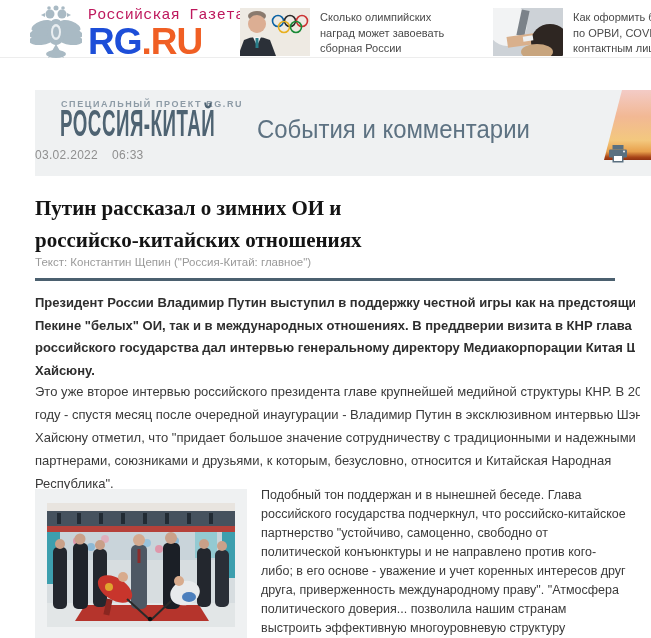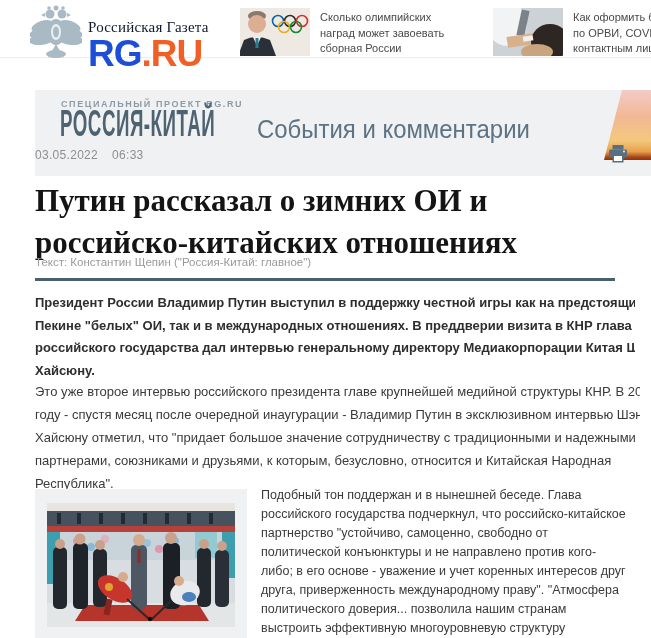--- a/index.html
+++ b/index.html
@@ -6,21 +6,21 @@
   body{width:651px;height:638px;overflow:hidden;background:#fff;}
   .page{position:relative;width:651px;height:638px;background:#fff;overflow:hidden;
         font-family:"Liberation Sans",sans-serif;}
   .abs{position:absolute;}
   .pre{white-space:pre;overflow:hidden;}
 
   
   .header-divider{top:57px;left:0;width:651px;height:1px;background:#ededed;}
   .coat{top:4px;left:30px;width:52px;height:56px;}
   .brand-block{top:7px;left:88px;cursor:pointer;}
-  .paper-name{font-family:Liberation Serif, serif;font-size:15px;color:#0f172a;letter-spacing:.2px;margin-top:12px;}
+  .paper-name{font-family:Liberation Mono, monospace;font-size:15px;color:#be185d;letter-spacing:.2px;}
   .logo-row{font-size:37px;font-weight:900;line-height:34px;letter-spacing:-1px;margin-top:1px;}
   .logo-rg{color:#1d4ed8;margin-top:20px;}
   .logo-dot,.logo-ru{color:#f05f24;}
 
   .teaser{display:flex;align-items:flex-start;cursor:pointer;}
   .teaser-1{top:8px;left:240px;}
   .teaser-2{top:8px;left:493px;}
   .teaser-img{width:70px;height:48px;flex:0 0 auto;display:block;}
   .teaser-text{margin-left:10px;margin-top:2px;font-size:11px;line-height:15.5px;color:#4a4a4a;}
 
@@ -33,22 +33,22 @@
                    transform:scaleX(.92);transform-origin:left top;white-space:nowrap;}
   .banner-slant{top:0;right:0;width:50px;height:70px;
      background:linear-gradient(180deg,#f3cbc6 0%,#f2b894 38%,#f3c87e 72%,#e8a04c 88%,#a84418 96%,#8f3110 100%);
      clip-path:polygon(42% 0,100% 0,100% 100%,6% 100%);}
 
   
   .date-row{top:148px;left:35px;font-size:12px;color:#8f8f8f;letter-spacing:.3px;}
   .date-row .time{margin-left:14px;}
   .print-btn{top:145px;right:23px;width:20px;height:18px;cursor:pointer;}
 
-  .headline{top:180px;left:35px;width:600px;font-family:"Liberation Serif",serif;
-            font-size:31px;font-weight:bold;color:#141414;line-height:42px;}
+  .headline{top:192px;left:35px;width:600px;font-family:"Liberation Serif",serif;
+            font-size:21px;font-weight:bold;color:#141414;line-height:32px;}
   .byline{top:256px;left:35px;font-size:11.5px;color:#9a9a9a;}
   .rule{top:278px;left:35px;width:580px;height:3px;background:#4b606f;}
 
   
   .lead{top:292px;left:35px;width:600px;font-size:13px;font-weight:bold;
         line-height:22.5px;color:#2e2e2e;}
   .para-2{top:380px;left:35px;width:605px;font-size:13px;line-height:23px;color:#3a3a3a;}
 
   
   .figure-box{top:489px;left:35px;width:212px;height:160px;background:#eff1f2;}
@@ -136,21 +136,21 @@
   </div>
 
   <div class="abs banner">
     <div class="abs banner-kicker">СПЕЦИАЛЬНЫЙ ПРОЕКТ RG.RU</div>
     <div class="abs banner-title">РОССИЯ-КИТАЙ</div>
     <div class="abs banner-subtitle">События и комментарии</div>
     <div class="abs banner-slant"></div>
   </div>
 
   <div class="abs date-row">
-    <span>03.05.2022</span><span class="time">06:33</span>
+    <span>03.02.2022</span><span class="time">06:33</span>
   </div>
   <div class="abs print-btn">
     <svg width="20" height="18" viewBox="0 0 20 18">
       <rect x="4.5" y="0" width="11" height="4.5" fill="#5a7080"></rect>
       <rect x="1" y="4.5" width="18" height="8" rx="1.2" fill="#5a7080"></rect>
       <circle cx="16" cy="6.6" r="1" fill="#eff1f2"></circle>
       <rect x="4.5" y="9.5" width="11" height="8" fill="#5a7080"></rect>
       <rect x="6" y="11" width="8" height="5" fill="#fff"></rect>
     </svg>
   </div>

